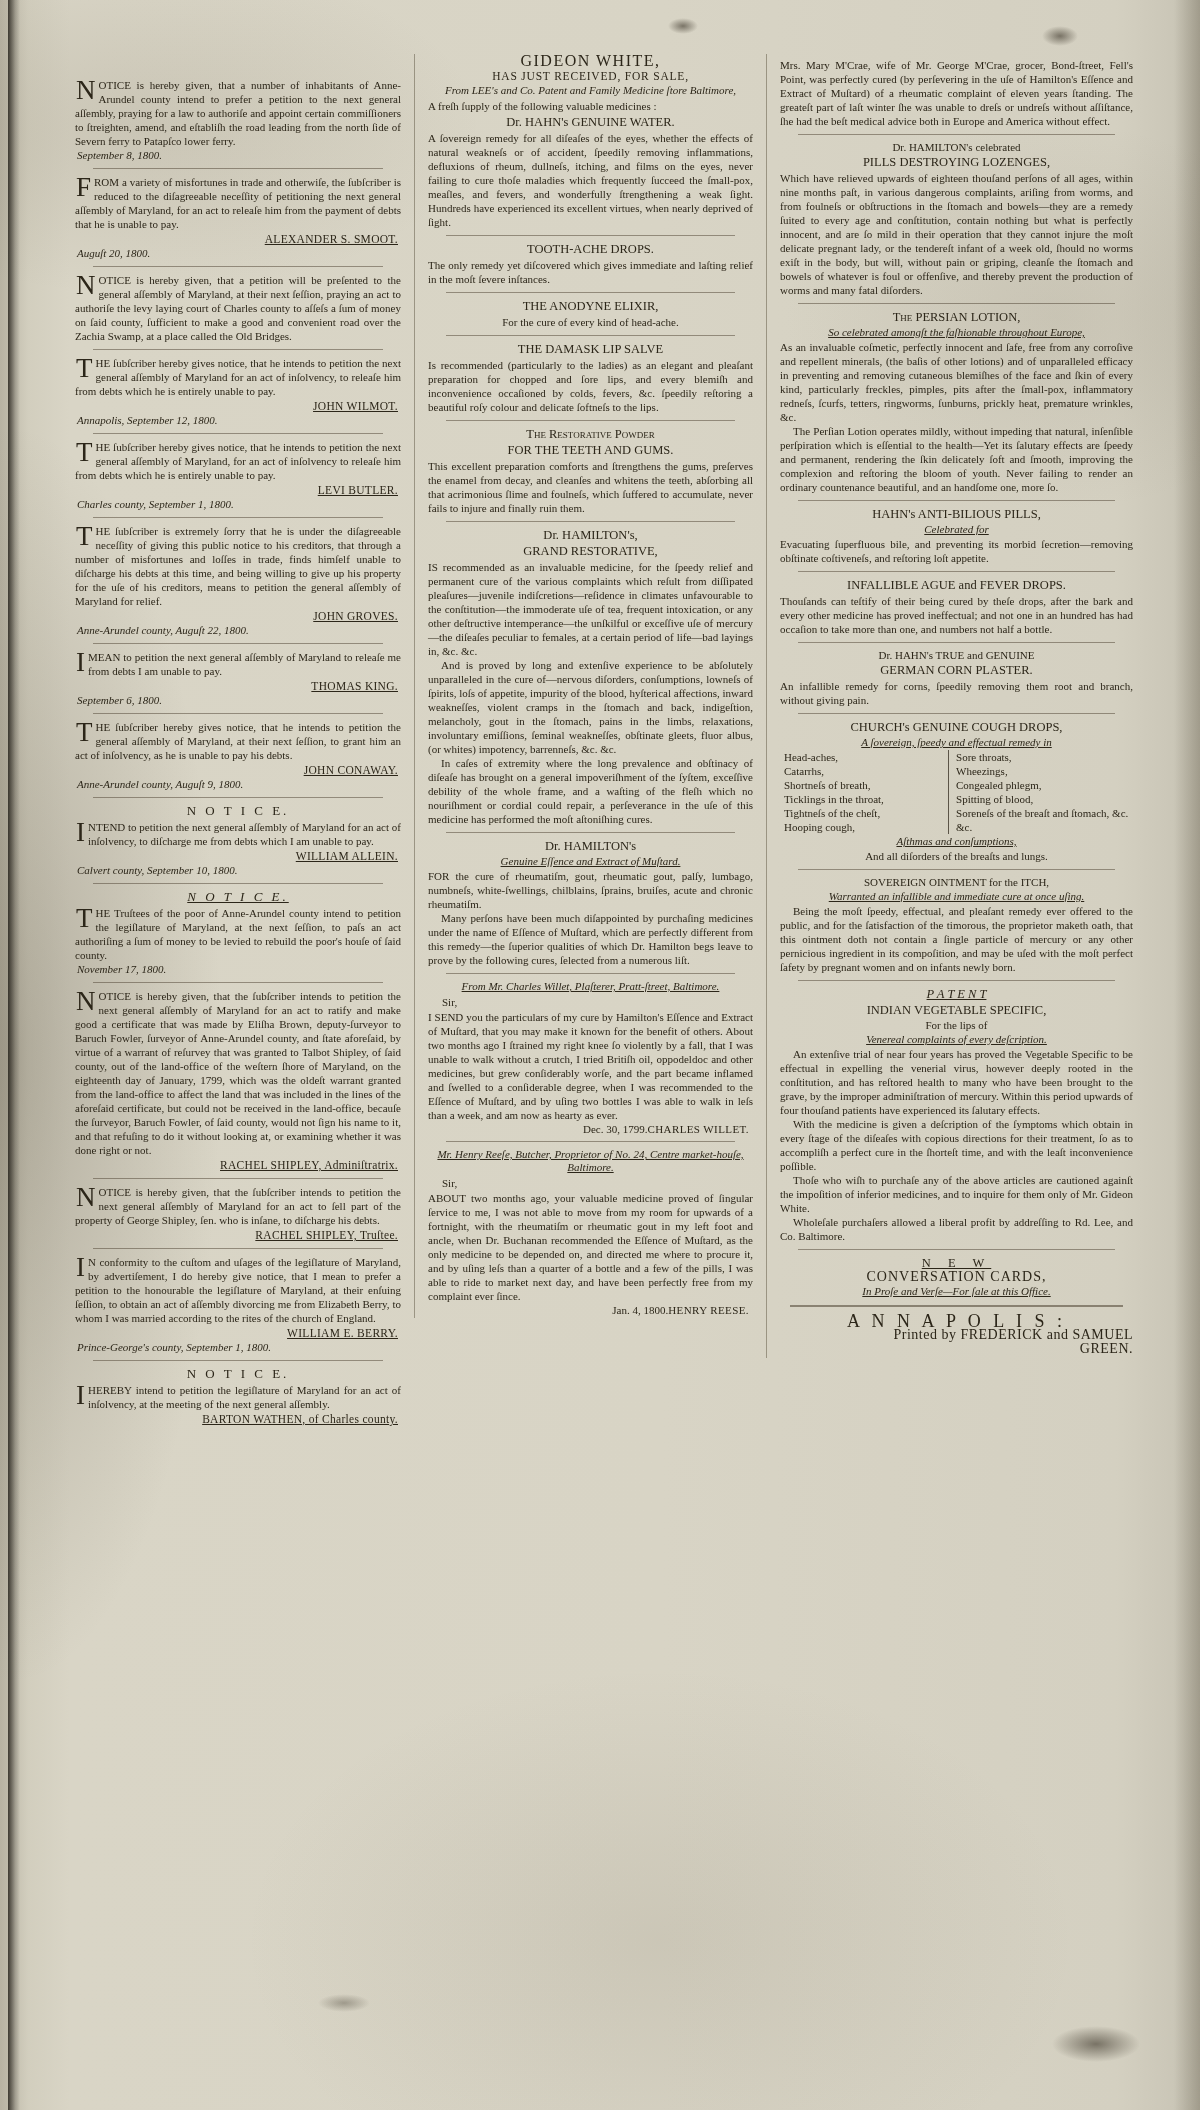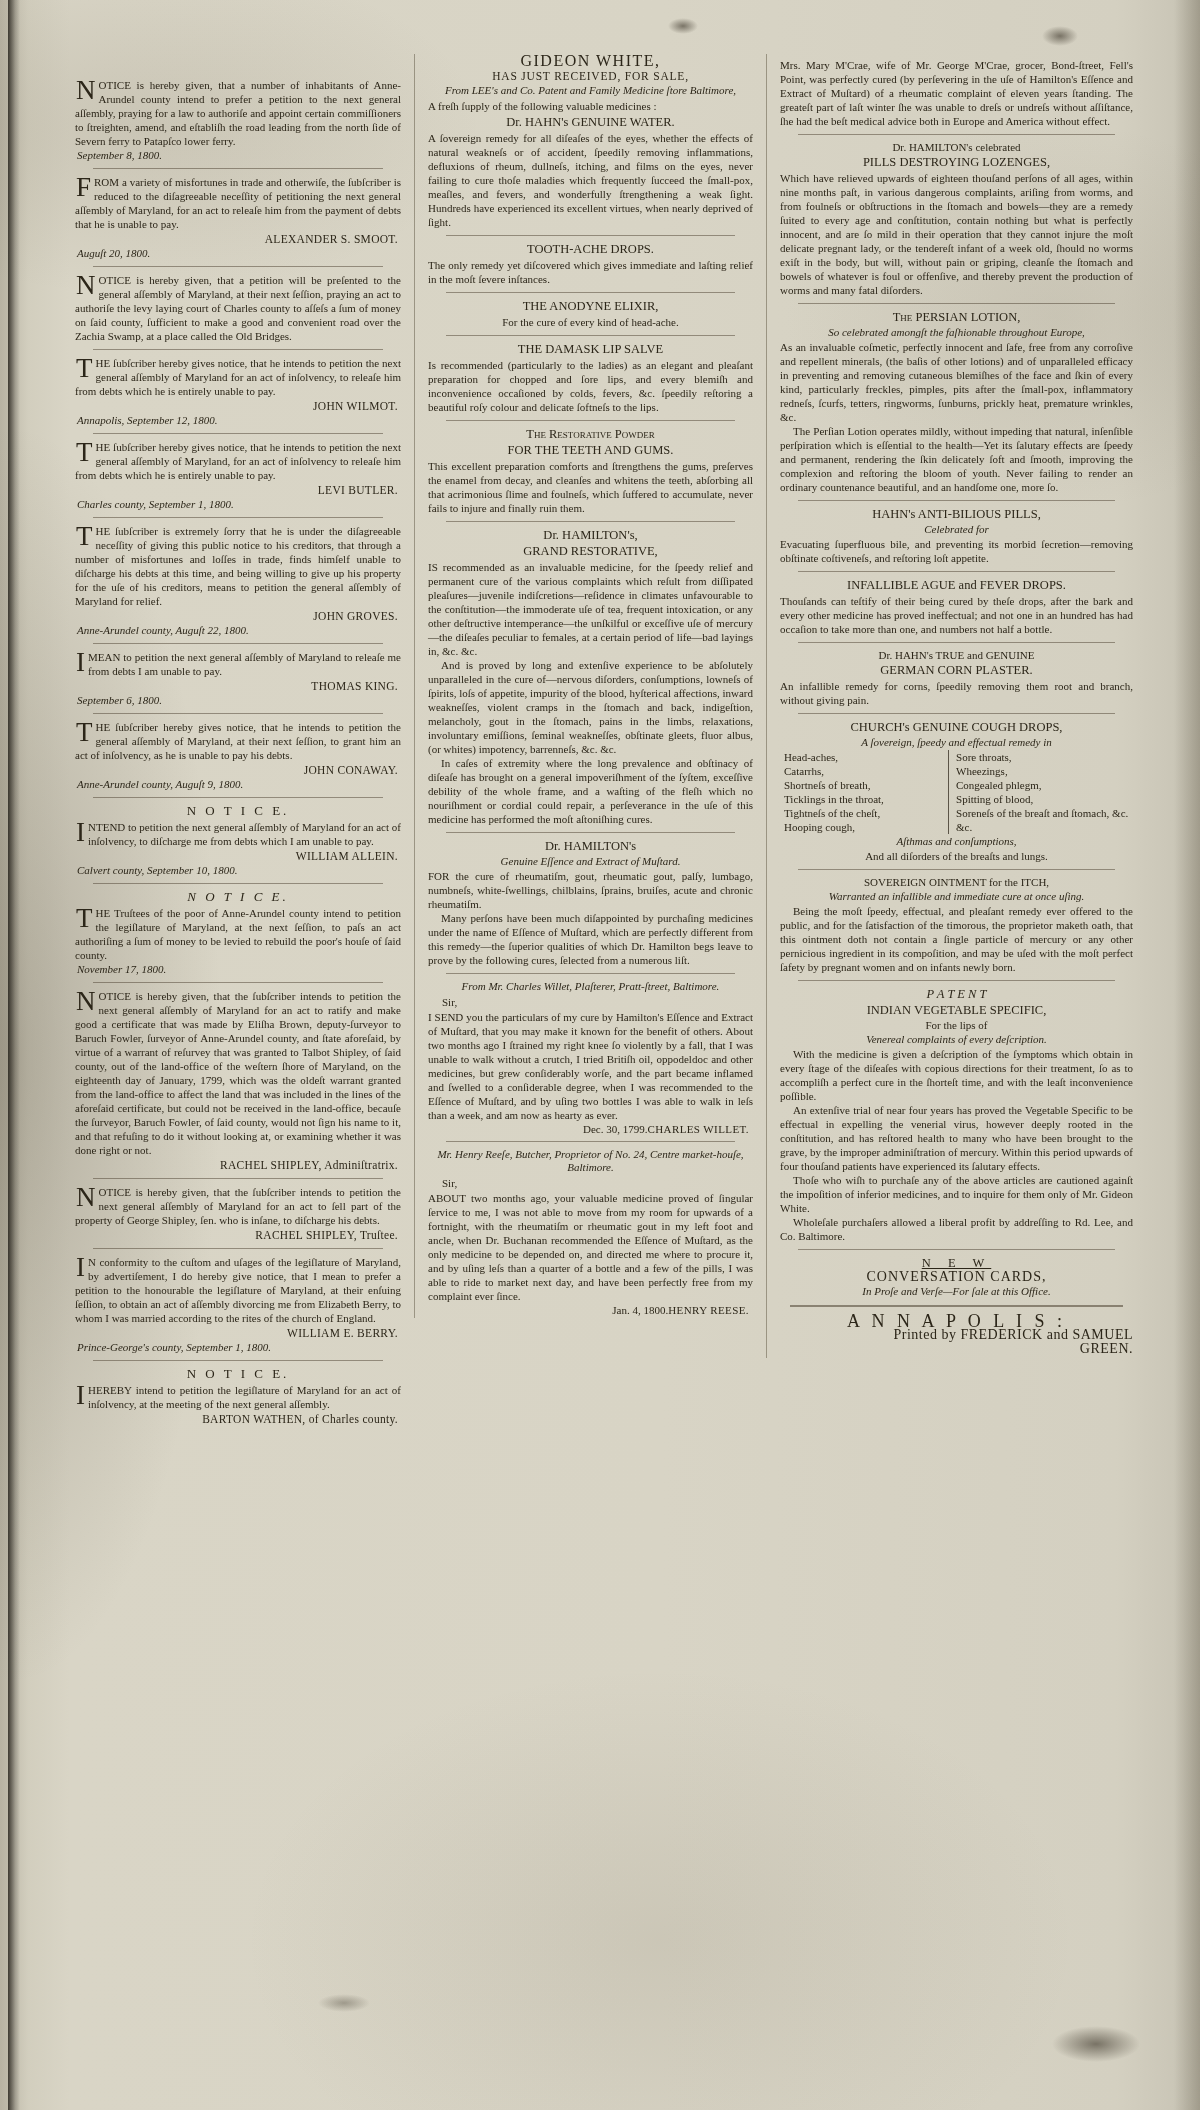--- a/index.html
+++ b/index.html
@@ -27,30 +27,30 @@
 
   .columns { position:relative; display:flex; align-items:flex-start; padding:54px 40px 0 62px; }
   .col { padding:0 13px; }
   .c1 { width:352px; padding-top:24px; }
   .c2 { width:352px; border-left:1px solid rgba(80,70,52,.45); }
   .c3 { width:380px; border-left:1px solid rgba(80,70,52,.45); padding-top:4px; }
 
   p { margin:0; font-size:11px; line-height:14px; text-align:justify; }
   .ind { text-indent:13px; }
   .center { text-align:center; }
-  .it { font-style:italic; }
+  .it { font-style:italic;text-decoration:underline; }
   .sc { font-variant:small-caps; }
   section { margin-bottom:2px; }
   section::after { content:""; display:block; clear:both; }
 
   .nhead { text-align:center; font-size:13px; letter-spacing:3px; margin:1px 0 2px; }
   .shead { text-align:center; margin:1px 0; font-size:12.5px; line-height:15px; }
   .shead.sm { font-size:11px; line-height:13px; }
   .dcap { float:left; font-size:27px; line-height:22px; padding:1px 3px 0 1px; }
-  .sig { text-align:right; margin:1px 3px 0 0; letter-spacing:.3px; font-size:11.5px; }
+  .sig { text-align:right; margin:1px 3px 0 0; letter-spacing:.3px; font-size:11.5px;text-decoration:underline; }
   .dl { font-style:italic; margin:0 0 0 2px; text-align:left; font-size:11px; }
   hr.rule { border:0; border-top:1px solid rgba(75,64,48,.5); margin:6px 18px; }
   hr.rule.heavy { border-top:2px solid rgba(75,64,48,.55); margin:7px 10px; }
 
   .m1 { text-align:center; font-size:16px; letter-spacing:1.5px; margin-bottom:1px; }
   .m2 { text-align:center; font-size:11.5px; letter-spacing:.8px; }
   .m3 { text-align:center; font-style:italic; font-size:11px; }
   .m4 { margin-top:2px; }
   .salute { text-indent:14px; margin:2px 0 1px; }
   .sigrow { display:flex; justify-content:flex-end; font-size:11px; margin:1px 4px; }
@@ -326,22 +326,22 @@
         <p class="shead it sm">Warranted an infallible and immediate cure at once uſing.</p>
         <p class="ind">Being the moſt ſpeedy, effectual, and pleaſant remedy ever offered to the public, and for the ſatisfaction of the timorous, the proprietor maketh oath, that this ointment doth not contain a ſingle particle of mercury or any other pernicious ingredient in its compoſition, and may be uſed with the moſt perfect ſafety by pregnant women and on infants newly born.</p>
       </section>
       <hr class="rule">
 
       <section>
         <p class="shead it">P A T E N T</p>
         <p class="shead">INDIAN VEGETABLE SPECIFIC,</p>
         <p class="shead sm">For the lips of</p>
         <p class="shead it sm">Venereal complaints of every deſcription.</p>
+        <p class="ind">An extenſive trial of near four years has proved the Vegetable Specific to be effectual in expelling the venerial virus, however deeply rooted in the conſtitution, and has reſtored health to many who have been brought to the grave, by the improper adminiſtration of mercury. Within this period upwards of four thouſand patients have experienced its ſalutary effects.</p>
         <p class="ind">With the medicine is given a deſcription of the ſymptoms which obtain in every ſtage of the diſeaſes with copious directions for their treatment, ſo as to accompliſh a perfect cure in the ſhorteſt time, and with the leaſt inconvenience poſſible.</p>
-        <p class="ind">An extenſive trial of near four years has proved the Vegetable Specific to be effectual in expelling the venerial virus, however deeply rooted in the conſtitution, and has reſtored health to many who have been brought to the grave, by the improper adminiſtration of mercury. Within this period upwards of four thouſand patients have experienced its ſalutary effects.</p>
         <p class="ind">Thoſe who wiſh to purchaſe any of the above articles are cautioned againſt the impoſition of inferior medicines, and to inquire for them only of Mr. Gideon White.</p>
         <p class="ind">Wholeſale purchaſers allowed a liberal profit by addreſſing to Rd. Lee, and Co. Baltimore.</p>
       </section>
       <hr class="rule">
 
       <section>
         <p class="cards1">N E W</p>
         <p class="cards2">CONVERSATION CARDS,</p>
         <p class="center it">In Proſe and Verſe—For ſale at this Office.</p>
       </section>

